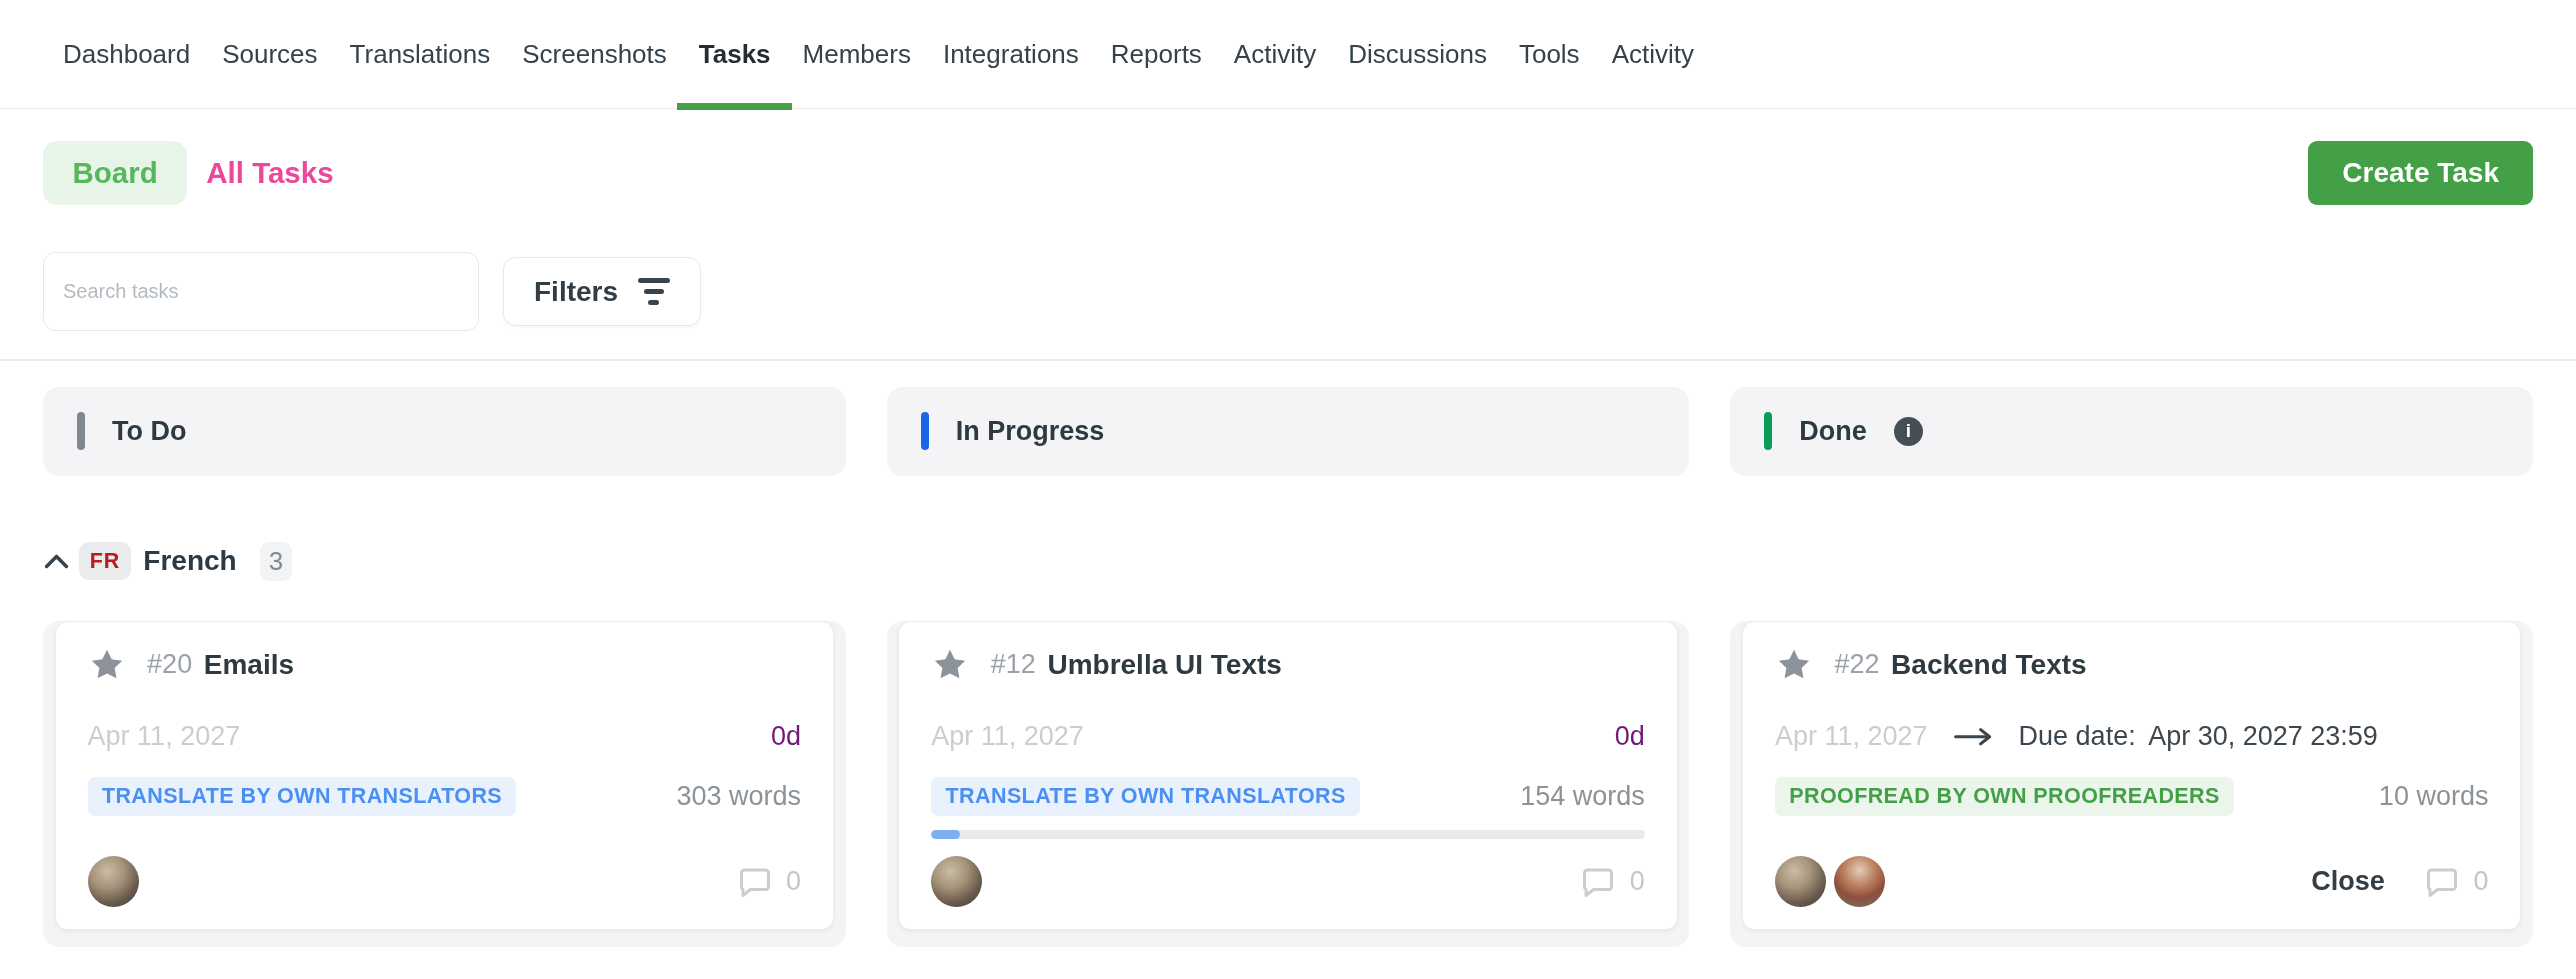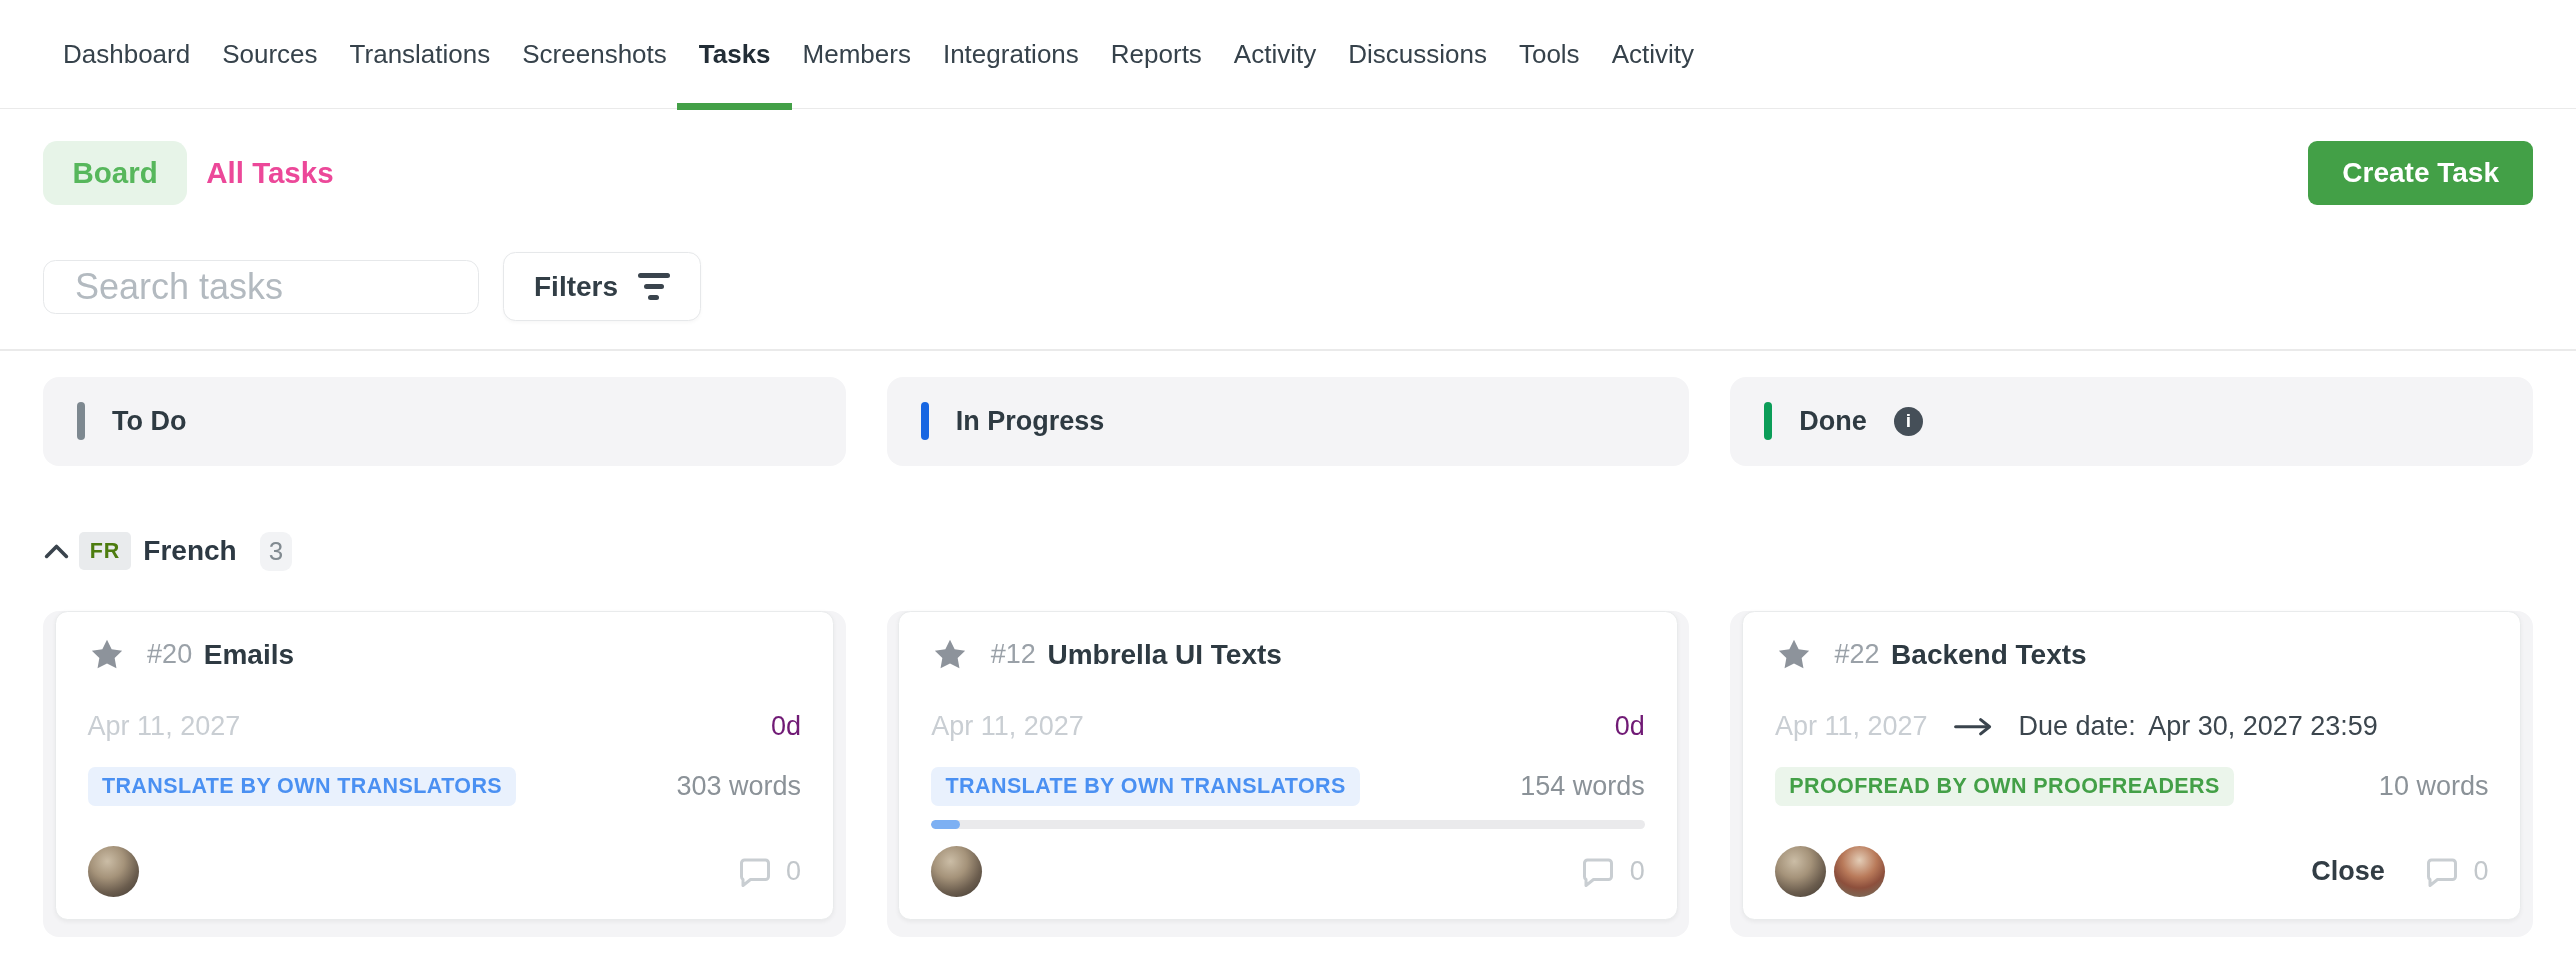--- a/index.html
+++ b/index.html
@@ -36,22 +36,22 @@
     display: flex; align-items: center; cursor: pointer;
   }
   .all-tasks-tab { margin-left: 19px; font-size: 29.5px; font-weight: 700; color: #ec4899; cursor: pointer; }
   .create-task {
     margin-left: auto; background: #43a047; color: #ffffff;
     font-size: 28px; font-weight: 700; height: 64px; padding: 0 34px;
     border-radius: 9px; border: none; display: flex; align-items: center; cursor: pointer;
   }
   .searchbar { display: flex; align-items: center; padding: 0 43px; margin-top: 47px; }
   .search-input {
-    width: 436px; height: 54px; border: 1.8px solid #e6e8ea; border-radius: 12.5px;
-    padding: 0 31px; font-size: 36px; color: #333; outline: none;
+    width: 436px; height: 79px; border: 1.8px solid #e6e8ea; border-radius: 12.5px;
+    padding: 0 19px; font-size: 20px; color: #333; outline: none;
     font-family: "Liberation Sans", sans-serif;
   }
   .search-input::placeholder { color: #b3bac0; }
   .filters-btn {
     margin-left: 24px; height: 69px; background: #fff;
     border: 1.8px solid #e6e8ea; border-radius: 12.5px;
     display: flex; align-items: center; gap: 19.7px; padding: 0 30px;
     font-size: 28px; font-weight: 700; color: #323e46; cursor: pointer;
     box-shadow: 0 1.8px 3.6px rgba(0,0,0,0.03);
     font-family: "Liberation Sans", sans-serif;
@@ -79,22 +79,22 @@
     width: 29px; height: 29px; border-radius: 50%; background: #454f58;
     color: #fff; display: flex; align-items: center; justify-content: center;
     font-size: 19px; font-weight: 700; cursor: pointer;
   }
   .info-icon::after { content: "i"; }
 
   
   .group-header { display: flex; align-items: center; margin-top: 66px; padding: 0 43px; }
   .chevron { cursor: pointer; display: flex; align-items: center; }
   .lang-badge {
-    margin-left: 9px; background: #e9ebed; border-radius: 5px; height: 38px;
-    padding: 0 10.7px; font-size: 21.5px; font-weight: 700; color: #4d7c0f;
+    margin-left: 9px; background: #e9ebed; border-radius: 10px; height: 38px;
+    padding: 0 10.7px; font-size: 21.5px; font-weight: 700; color: #b91c1c;
     letter-spacing: 0.9px; display: flex; align-items: center;
   }
   .group-name { margin-left: 12.5px; font-size: 28px; font-weight: 700; color: #2d3943; }
   .group-count {
     margin-left: 23px; background: #f2f3f5; border-radius: 9px; height: 39px;
     min-width: 32px; padding: 0 9px; font-size: 26px; color: #828b91;
     display: flex; align-items: center; justify-content: center;
   }
 
   

